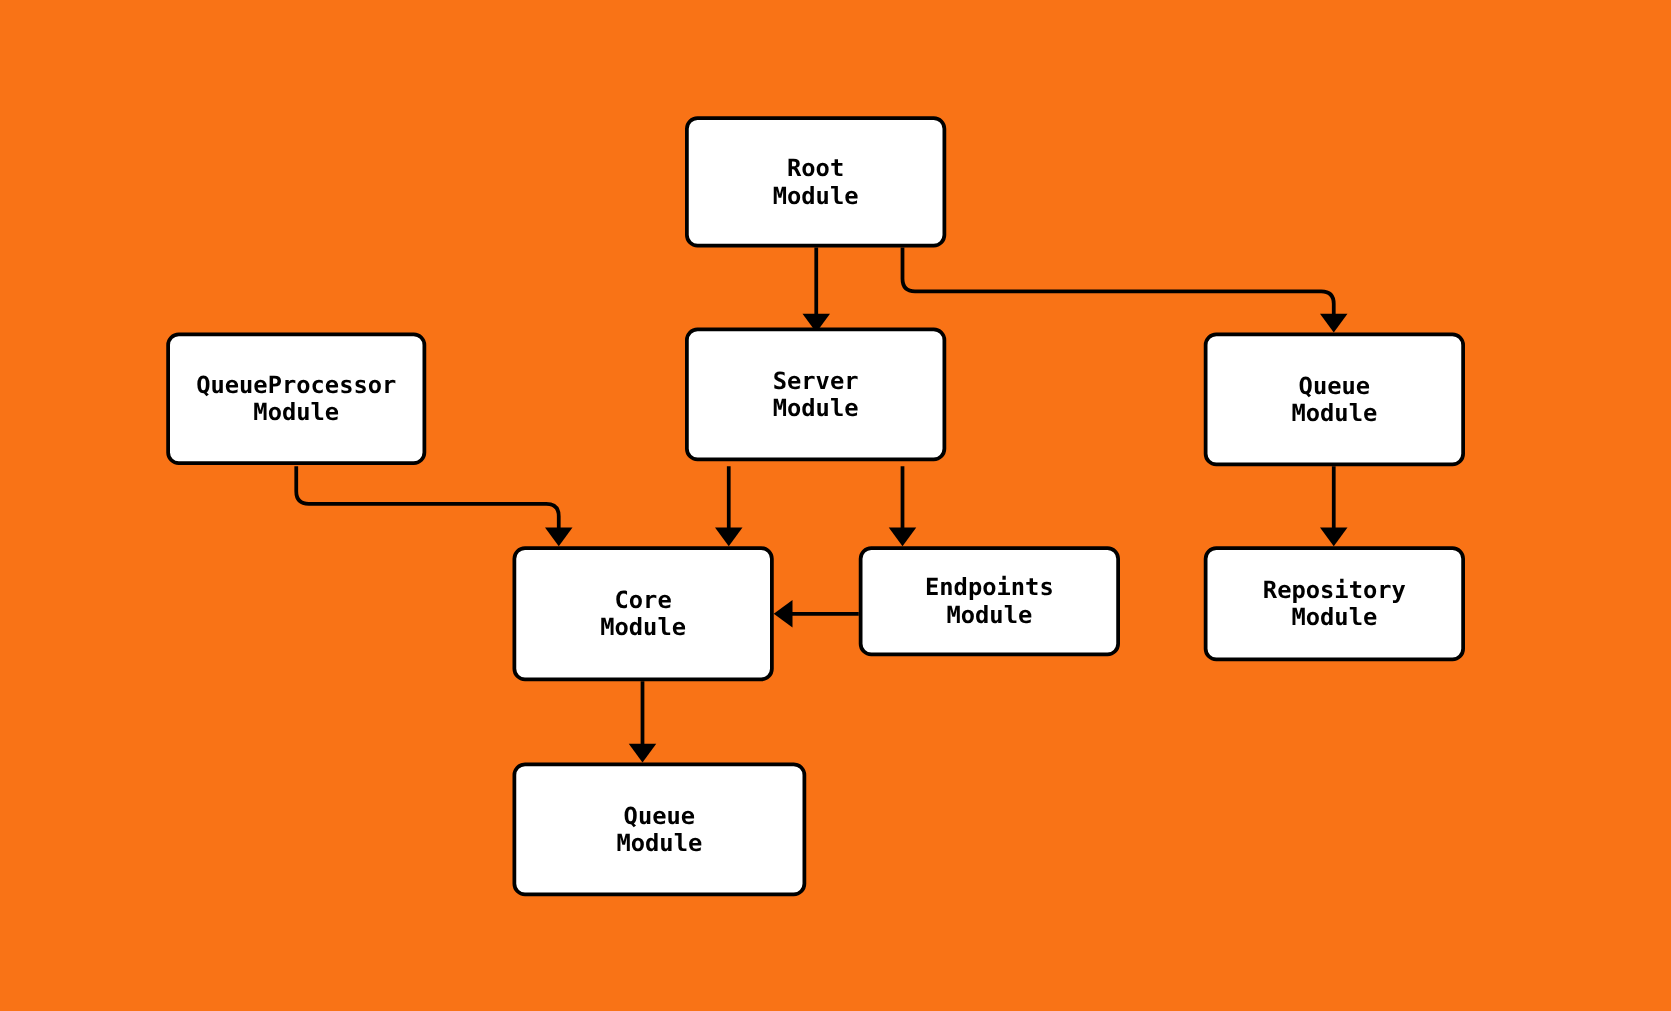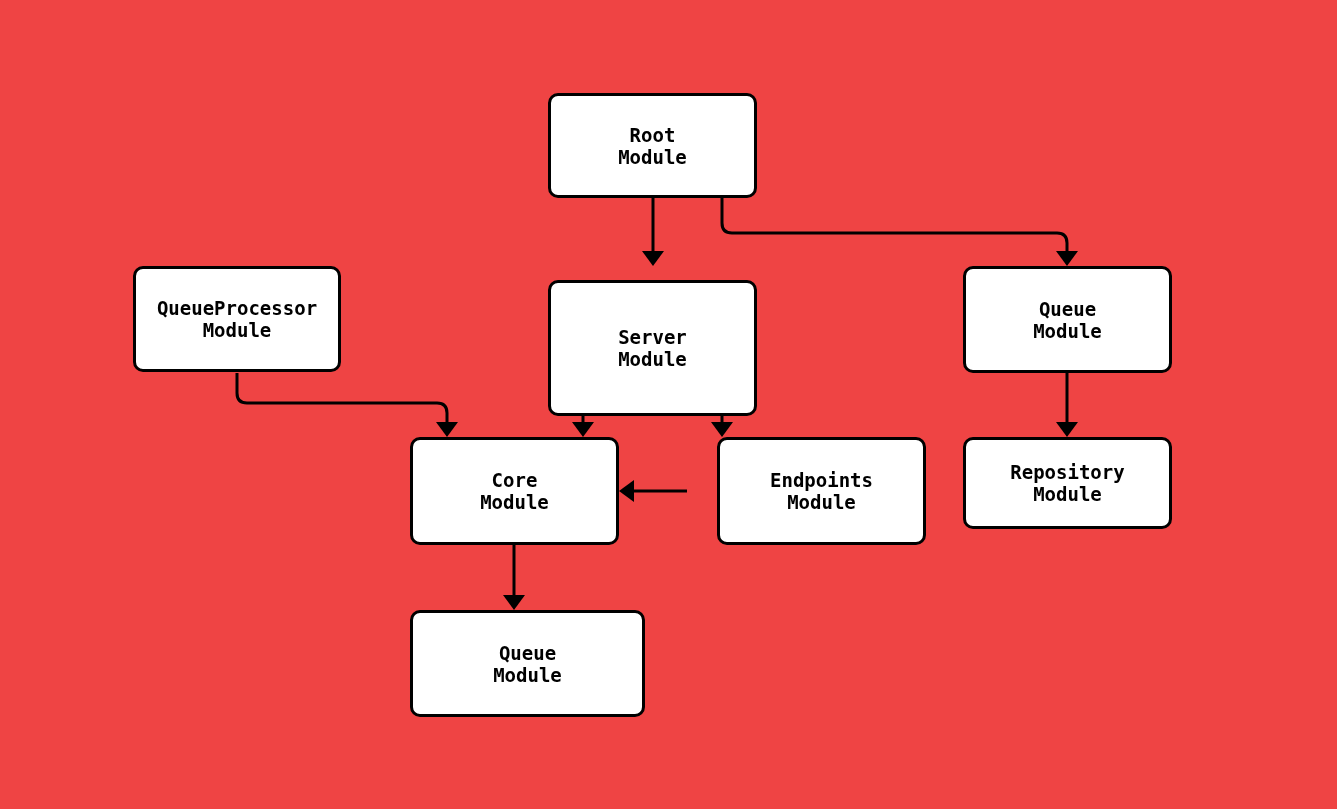--- a/index.html
+++ b/index.html
@@ -4,21 +4,21 @@
 <style>
   html, body {
     margin: 0;
     padding: 0;
     background: #ffffff;
   }
   .canvas {
     position: relative;
     width: 1337px;
     height: 809px;
-    background: #ef4444;
+    background: #f97316;
     overflow: hidden;
   }
   .edges {
     position: absolute;
     top: 0;
     left: 0;
     pointer-events: none;
   }
   .edges path {
     stroke: #000000;
@@ -92,36 +92,36 @@
   <div class="node" style="left:548px; top:93px;  width:209px; height:105px">
     <span class="lbl">Root
 Module</span>
   </div>
 
   <div class="node" style="left:133px; top:266px; width:208px; height:106px">
     <span class="lbl">QueueProcessor
 Module</span>
   </div>
 
-  <div class="node" style="left:548px; top:280px; width:209px; height:136px">
+  <div class="node" style="left:548px; top:262px; width:209px; height:107px">
     <span class="lbl">Server
 Module</span>
   </div>
 
   <div class="node" style="left:963px; top:266px; width:209px; height:107px">
     <span class="lbl">Queue
 Module</span>
   </div>
 
   <div class="node" style="left:410px; top:437px; width:209px; height:108px">
     <span class="lbl">Core
 Module</span>
   </div>
 
-  <div class="node" style="left:717px; top:437px; width:209px; height:108px">
+  <div class="node" style="left:687px; top:437px; width:209px; height:88px">
     <span class="lbl">Endpoints
 Module</span>
   </div>
 
   <div class="node" style="left:963px; top:437px; width:209px; height:92px">
     <span class="lbl">Repository
 Module</span>
   </div>
 
   <div class="node" style="left:410px; top:610px; width:235px; height:107px">

